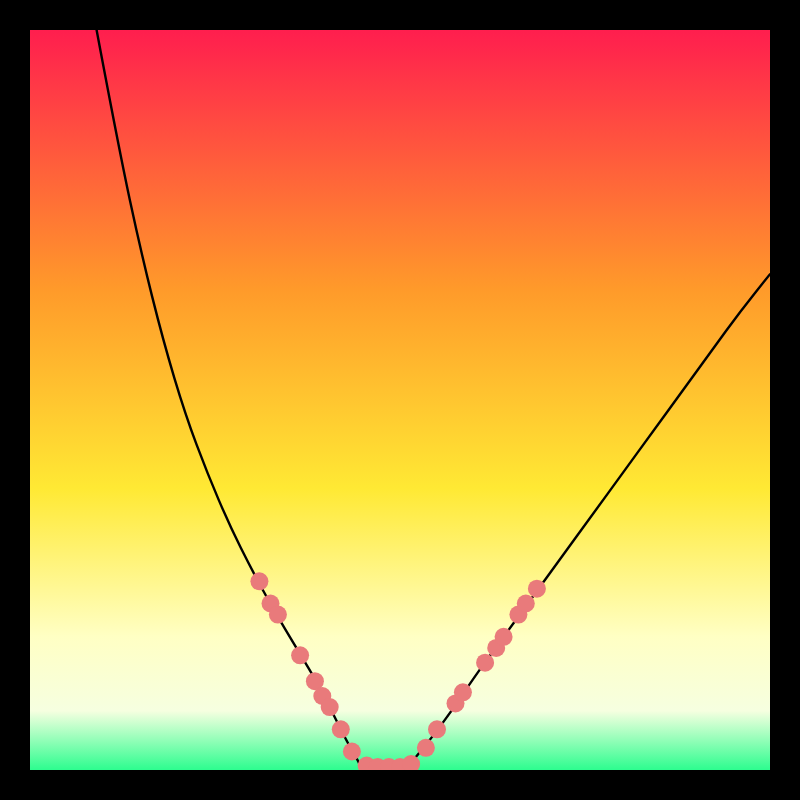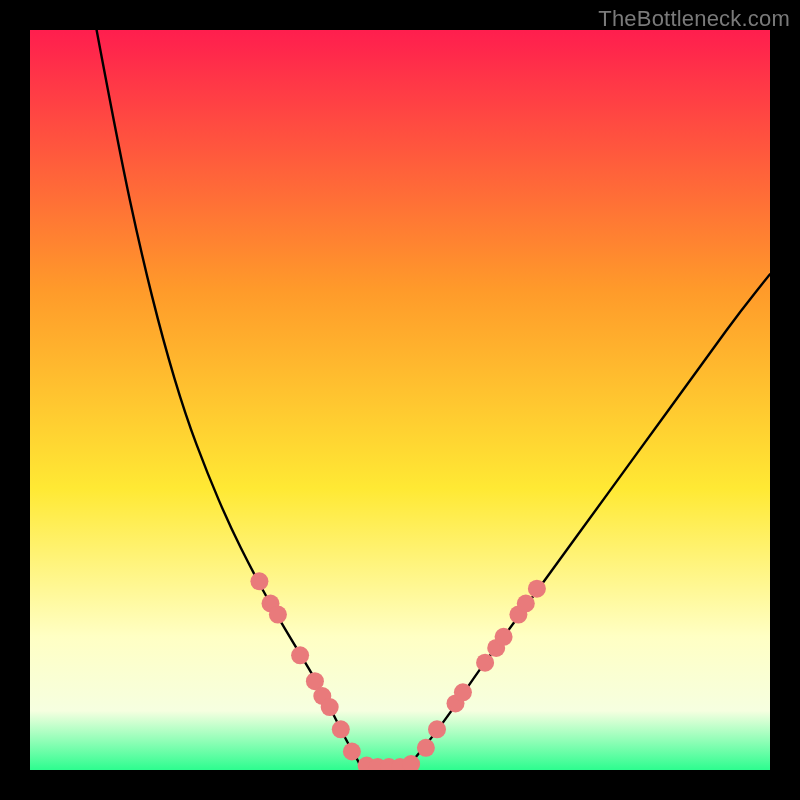--- a/index.html
+++ b/index.html
@@ -72,14 +72,13 @@
         <circle cx="425.50" cy="673.40" r="9" fill="#e97a7b" stroke="#c9494a" stroke-width="0"></circle>
         <circle cx="432.90" cy="662.30" r="9" fill="#e97a7b" stroke="#c9494a" stroke-width="0"></circle>
         <circle cx="455.10" cy="632.70" r="9" fill="#e97a7b" stroke="#c9494a" stroke-width="0"></circle>
         <circle cx="466.20" cy="617.90" r="9" fill="#e97a7b" stroke="#c9494a" stroke-width="0"></circle>
         <circle cx="473.60" cy="606.80" r="9" fill="#e97a7b" stroke="#c9494a" stroke-width="0"></circle>
         <circle cx="488.40" cy="584.60" r="9" fill="#e97a7b" stroke="#c9494a" stroke-width="0"></circle>
         <circle cx="495.80" cy="573.50" r="9" fill="#e97a7b" stroke="#c9494a" stroke-width="0"></circle>
         <circle cx="506.90" cy="558.70" r="9" fill="#e97a7b" stroke="#c9494a" stroke-width="0"></circle>
       </g>
   </svg>
-  <div class="watermark">TheBottleneck.com</div>
 </div>
 
 </body></html>

